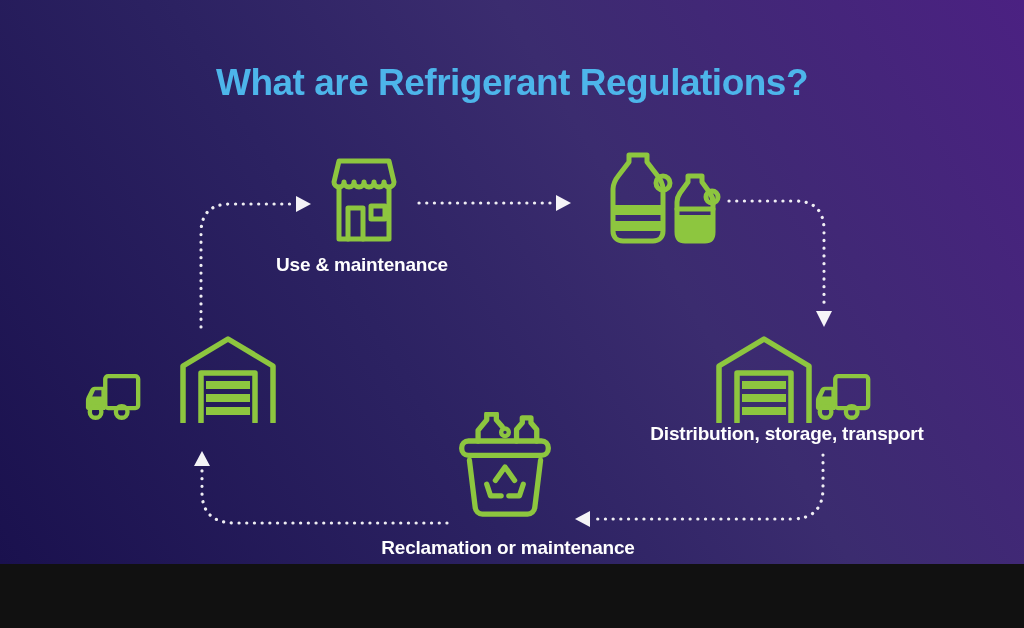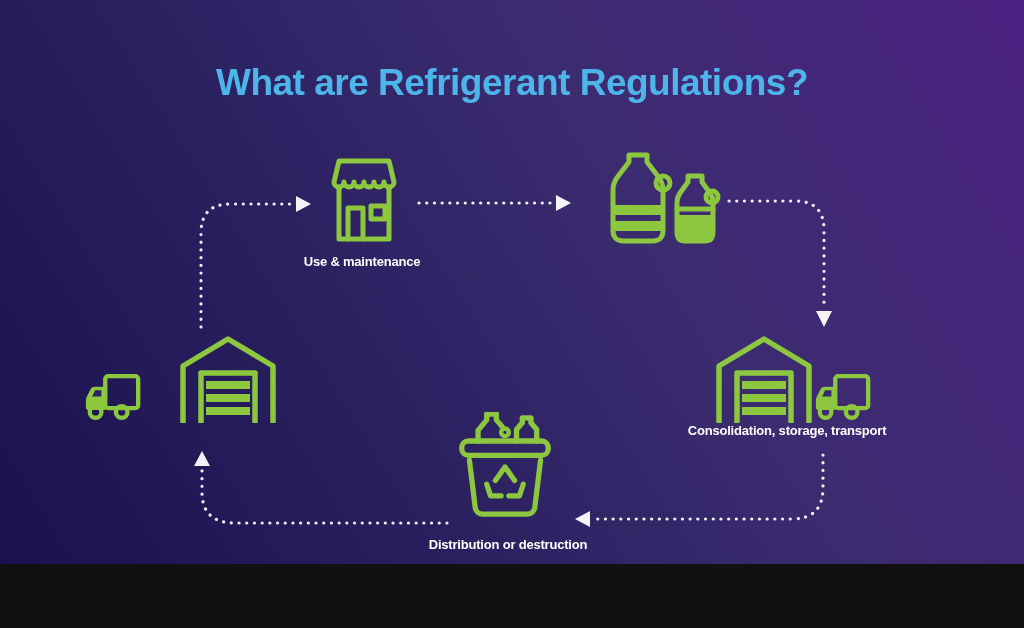--- a/index.html
+++ b/index.html
@@ -13,21 +13,21 @@
   .title{
     position:absolute;left:0;top:62px;width:1024px;
     margin:0;text-align:center;
     font-size:37px;font-weight:bold;letter-spacing:-0.5px;
     color:#4db5ea;
   }
   .stage{position:absolute;inset:0;pointer-events:none;}
   .icon{position:absolute;}
   .stage-label{
     position:absolute;text-align:center;
-    color:#ffffff;font-size:13px;font-weight:bold;letter-spacing:-0.2px;
+    color:#ffffff;font-size:19px;font-weight:bold;letter-spacing:-0.2px;
     white-space:nowrap;
   }
   .arrows{position:absolute;left:0;top:0;width:1024px;height:628px;}
   .dotline{fill:none;stroke:#ffffff;stroke-width:3.2;stroke-linecap:round;stroke-dasharray:0.1 7.6;opacity:0.92;}
   .ahead{fill:#ffffff;opacity:0.95;}
   .g-stroke{fill:none;stroke:#8dc63f;stroke-linejoin:round;stroke-linecap:round;}
   .g-fill{fill:#8dc63f;stroke:none;}
 </style>
 </head>
 <body>
@@ -80,35 +80,35 @@
       <rect class="g-fill" x="30" y="59" width="44" height="8"></rect>
       <rect class="g-fill" x="30" y="72" width="44" height="8"></rect>
     </svg>
     <svg class="icon" style="left:813px;top:372px;" width="60" height="49" viewBox="0 0 62 50">
       <rect class="g-stroke" stroke-width="4.5" x="23" y="4" width="34" height="33" rx="3"></rect>
       <path class="g-fill" d="M23 15 H12 C10 15 8.5 16 7.5 18 L4 25 C3.2 26.6 3 28 3 30 V36 C3 38 4.3 39 6.3 39 H23 Z"></path>
       <path d="M12.5 18.5 H19 V25 H9.5 Z" fill="#342a67"></path>
       <circle class="g-stroke" stroke-width="4.5" cx="13" cy="41" r="6"></circle>
       <circle class="g-stroke" stroke-width="4.5" cx="40" cy="41" r="6"></circle>
     </svg>
-    <div class="stage-label" style="left:627px;top:423px;width:320px;">Consolidation, storage, transport</div>
+    <div class="stage-label" style="left:627px;top:423px;width:320px;">Distribution, storage, transport</div>
   </div>
 
   <div class="stage">
     <svg class="icon" style="left:455px;top:412px;" width="100" height="108" viewBox="0 0 104 112">
       <path class="g-stroke" stroke-width="5.5" d="M24 30 V19 L33 8 V2 H43 V8 L49 15"></path>
       <circle class="g-stroke" stroke-width="4.5" cx="52" cy="21" r="4"></circle>
       <path class="g-stroke" stroke-width="5.5" d="M64 30 V18 L70 11 V6 H79 V11 L85 18 V30"></path>
       <rect class="g-stroke" stroke-width="5.5" x="7" y="30" width="90" height="15" rx="7"></rect>
       <path class="g-stroke" stroke-width="5.5" d="M15 50 L21 99 C21.5 103 24.5 106 28.5 106 H75.5 C79.5 106 82.5 103 83 99 L89 50"></path>
       <path class="g-stroke" stroke-width="5.5" d="M42 71 L52 57 L62 71"></path>
       <path class="g-stroke" stroke-width="5.5" d="M33 75 L37 87 H48"></path>
       <path class="g-stroke" stroke-width="5.5" d="M71 75 L67 87 H56"></path>
     </svg>
-    <div class="stage-label" style="left:378px;top:537px;width:260px;">Distribution or destruction</div>
+    <div class="stage-label" style="left:378px;top:537px;width:260px;">Reclamation or maintenance</div>
   </div>
 
   <div class="stage">
     <svg class="icon" style="left:83px;top:372px;" width="60" height="49" viewBox="0 0 62 50">
       <rect class="g-stroke" stroke-width="4.5" x="23" y="4" width="34" height="33" rx="3"></rect>
       <path class="g-fill" d="M23 15 H12 C10 15 8.5 16 7.5 18 L4 25 C3.2 26.6 3 28 3 30 V36 C3 38 4.3 39 6.3 39 H23 Z"></path>
       <path d="M12.5 18.5 H19 V25 H9.5 Z" fill="#2c2360"></path>
       <circle class="g-stroke" stroke-width="4.5" cx="13" cy="41" r="6"></circle>
       <circle class="g-stroke" stroke-width="4.5" cx="40" cy="41" r="6"></circle>
     </svg>

